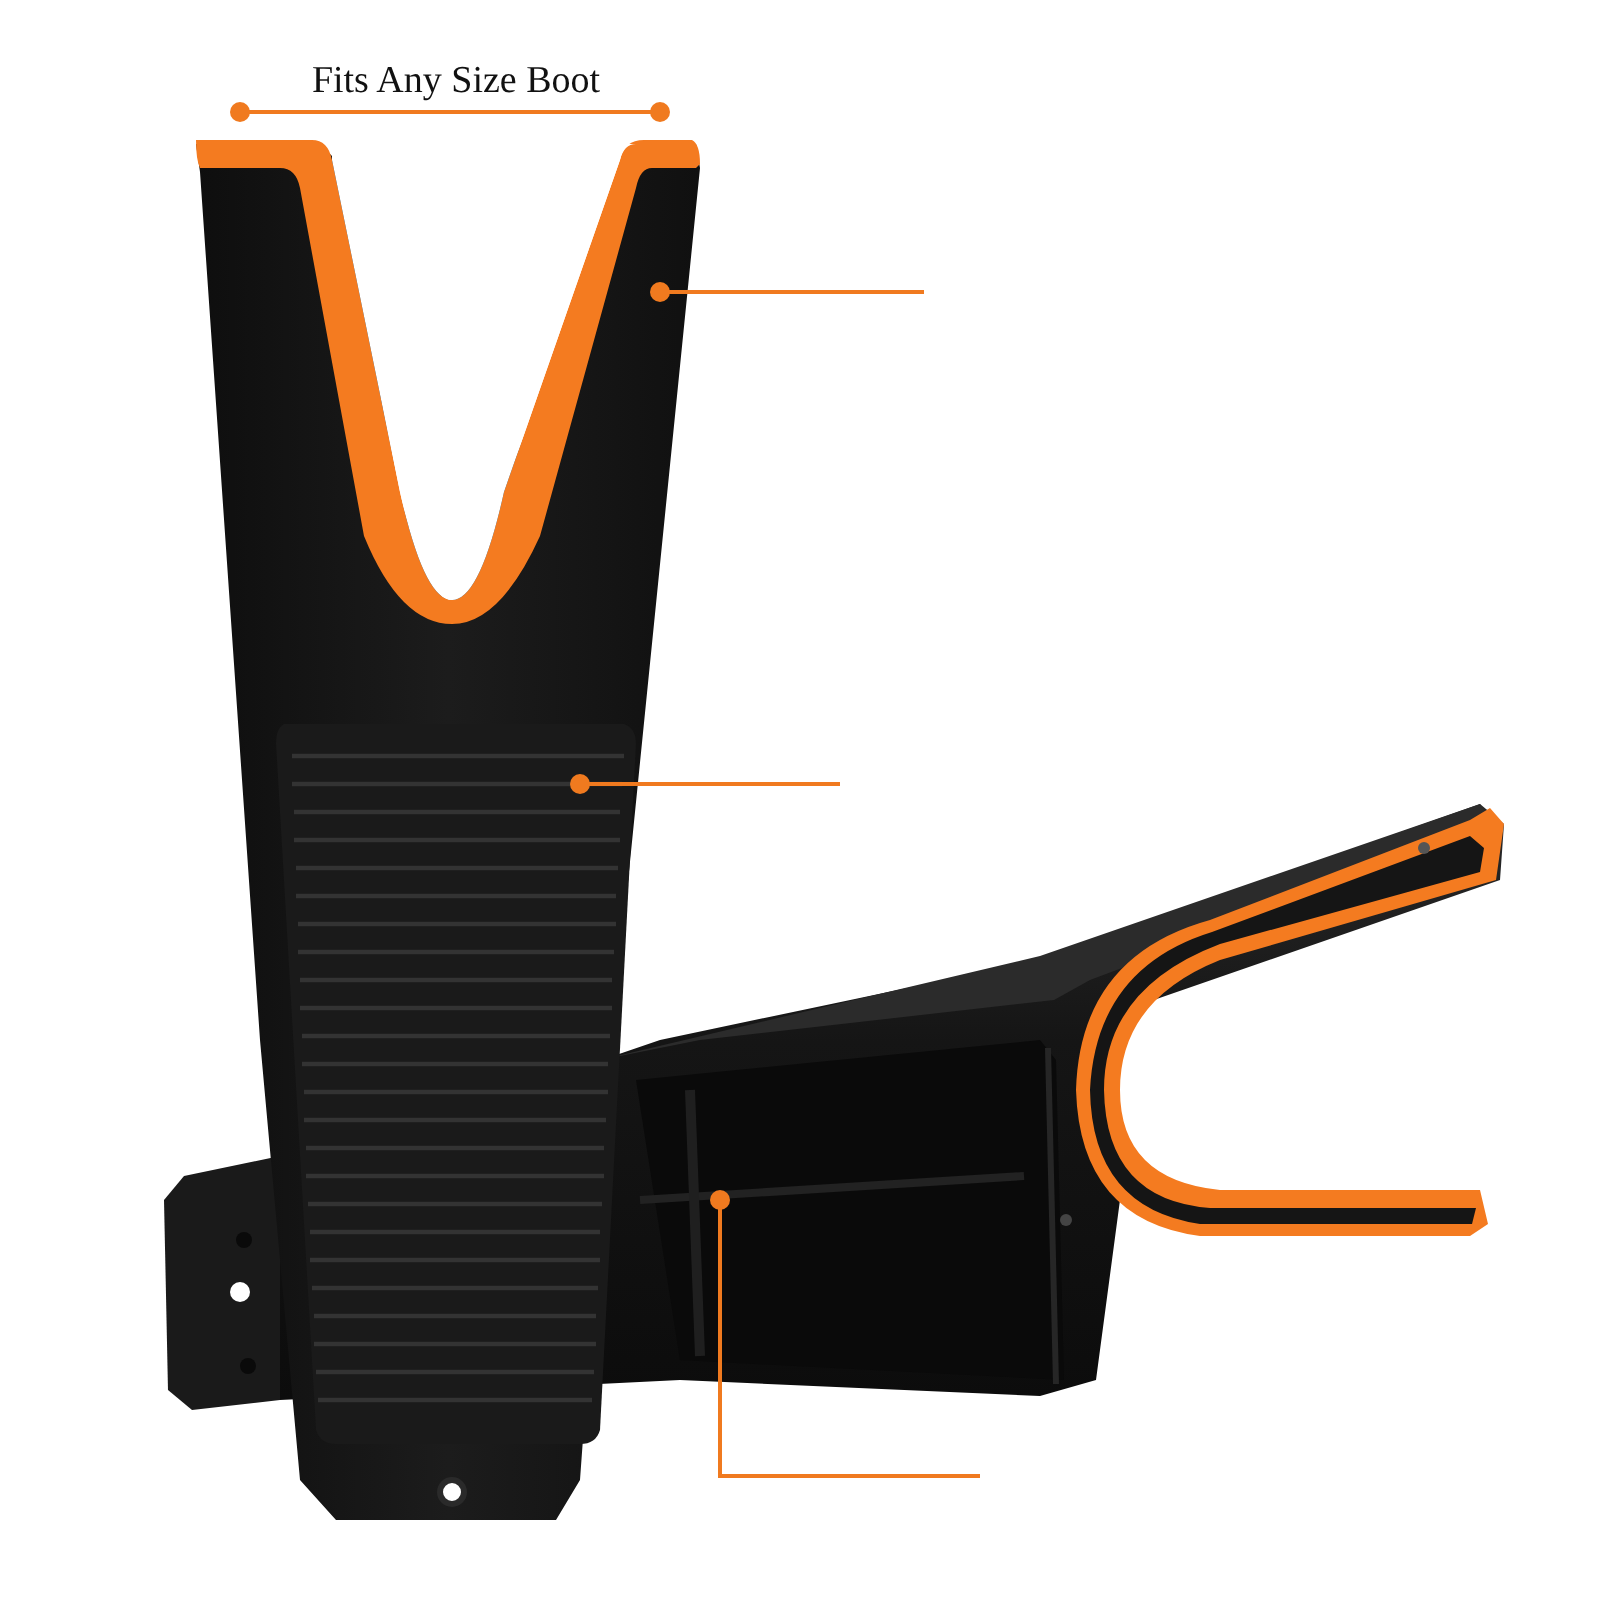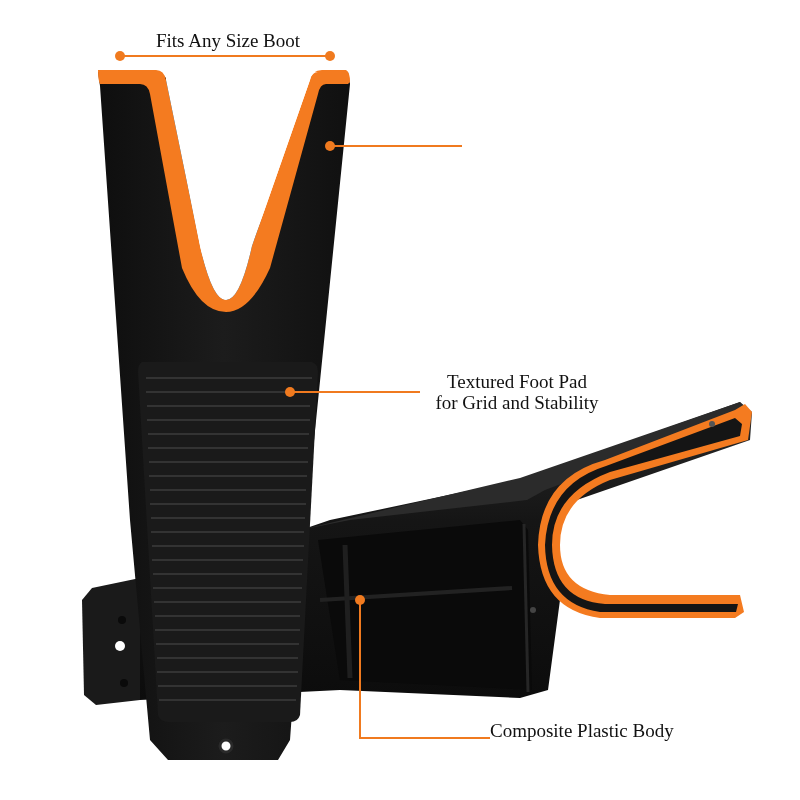--- a/index.html
+++ b/index.html
@@ -110,22 +110,17 @@
       <polyline points="360,600 360,738 490,738" fill="none"></polyline>
       <circle cx="360" cy="600" r="5" stroke="none"></circle>
     </g>
   </svg>
 
   <div class="label center" style="left:128px; top:30px; width:200px;">
     <span>Fits Any Size Boot</span>
   </div>
 
 
-  <div class="label center" style="left:412px; top:371px; width:210px;">
-    <span>Textured Foot Pad</span>
-    <span>for Grid and Stability</span>
-  </div>
 
   <div class="label" style="left:490px; top:720px;">
-    <span>Composite Plastic Body</span>
   </div>
 
 </div>
 
 </body></html>

